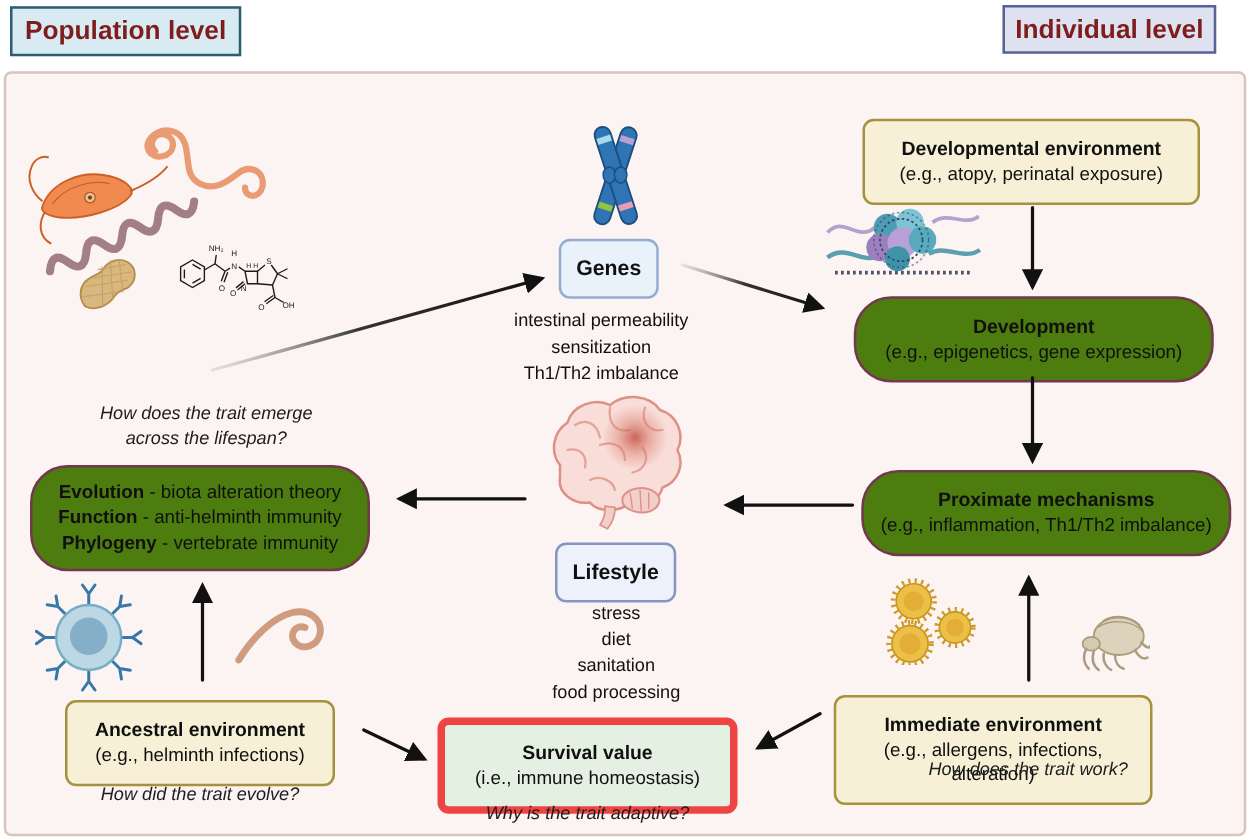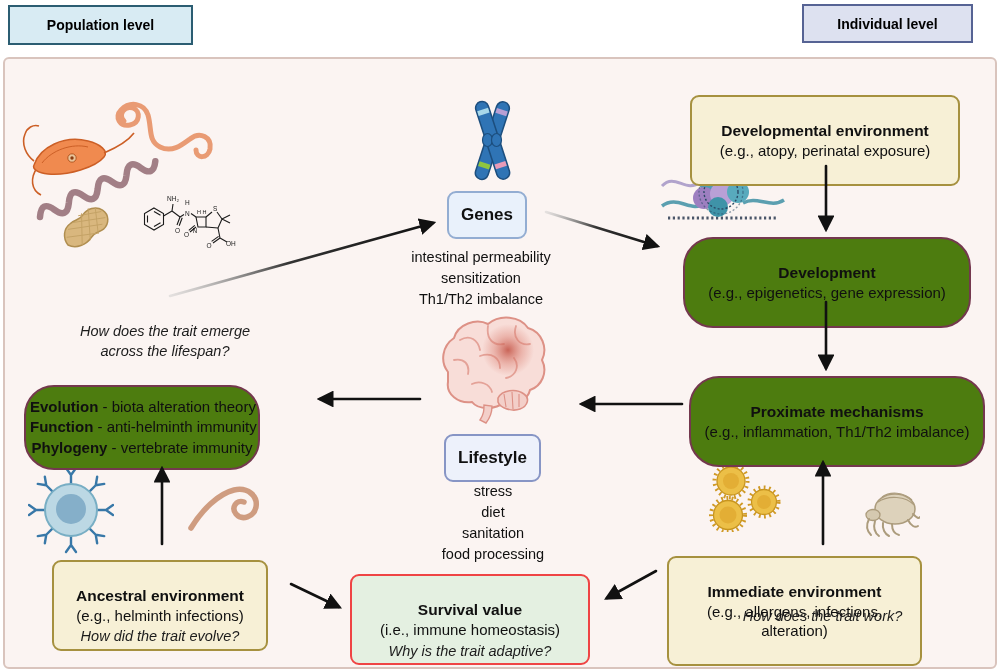--- a/index.html
+++ b/index.html
@@ -1,35 +1,35 @@
 <!DOCTYPE html>
 <html><head>
 <meta charset="utf-8">
 <style>
   * { margin:0; padding:0; box-sizing:border-box; }
   html,body { background:#ffffff; }
   body { font-family:"Liberation Sans", sans-serif; width:1000px; height:672px; }
   .page { position:relative; width:1000px; height:672px; background:#ffffff; overflow:hidden; }
 
   .toplabel { position:absolute; display:flex; align-items:center; justify-content:center;
-              font-weight:bold; font-size:14px; color:#000000; }
+              font-weight:bold; font-size:21px; color:#7f1d1d; }
   .toplabel.pop { left:8px; top:5px; width:185px; height:40px;
                   background:#d8ebf3; border:2.5px solid #2b5d72; }
   .toplabel.ind { left:802px; top:4px; width:171px; height:39px;
                   background:#dde1f0; border:2.5px solid #566394; }
 
   .panel { position:absolute; left:3px; top:57px; width:994px; height:612px;
            background:#fbf4f2; border:2px solid #d9c4bd; border-radius:6px; }
 
-  .box { position:absolute; text-align:center; padding:24px 6px; line-height:1.28; color:#101010; }
+  .box { position:absolute; text-align:center; padding:13px 6px; line-height:1.28; color:#101010; }
   .box .bt { font-weight:bold; font-size:15.5px; }
   .box .bs { font-size:15px; }
   .cream { background:#f7f0d6; border:2px solid #a6913f; border-radius:9px; }
   .pink  { background:#4d7c0f; border:2px solid #74384e; border-radius:30px; }
-  .green { background:#e4f0e1; border:2px solid #ef4444; border-radius:9px; }
+  .green { background:#e4f0e1; border:6px solid #ef4444; border-radius:9px; }
 
   .chip { position:absolute; font-weight:bold; font-size:17px; color:#101010;
           padding:12px 12px; border-radius:9px; }
   .chip.genes { left:447px; top:191px; background:#e9f1fb; border:2px solid #93add2; }
   .chip.lifestyle { left:444px; top:434px; background:#edf1fb; border:2px solid #8795c5; }
 
   .notes { position:absolute; text-align:center; font-size:14.5px; line-height:1.45; color:#101010; }
   .q { position:absolute; font-style:italic; font-size:14.5px; color:#1c1c1c; text-align:center; line-height:1.4; }
 
   .tl { font-size:15px; line-height:1.36; white-space:nowrap; }
@@ -237,21 +237,21 @@
   <div class="box pink" style="left:689px;top:376px;width:296px">
     <div class="bt">Proximate mechanisms</div>
     <div class="bs">(e.g., inflammation, Th1/Th2 imbalance)</div>
   </div>
 
   <div class="q" style="left:60px;top:321px;width:210px">
     <div>How does the trait emerge</div>
     <div>across the lifespan?</div>
   </div>
 
-  <div class="box pink" style="left:24px;top:385px;width:236px;padding:10px 4px">
+  <div class="box pink" style="left:24px;top:372px;width:272px;padding:10px 4px">
     <div class="tl">
       <span class="lead">Evolution</span>
       <span>- biota alteration theory</span>
     </div>
     <div class="tl">
       <span class="lead">Function</span>
       <span>- anti-helminth immunity</span>
     </div>
     <div class="tl">
       <span class="lead">Phylogeny</span>

